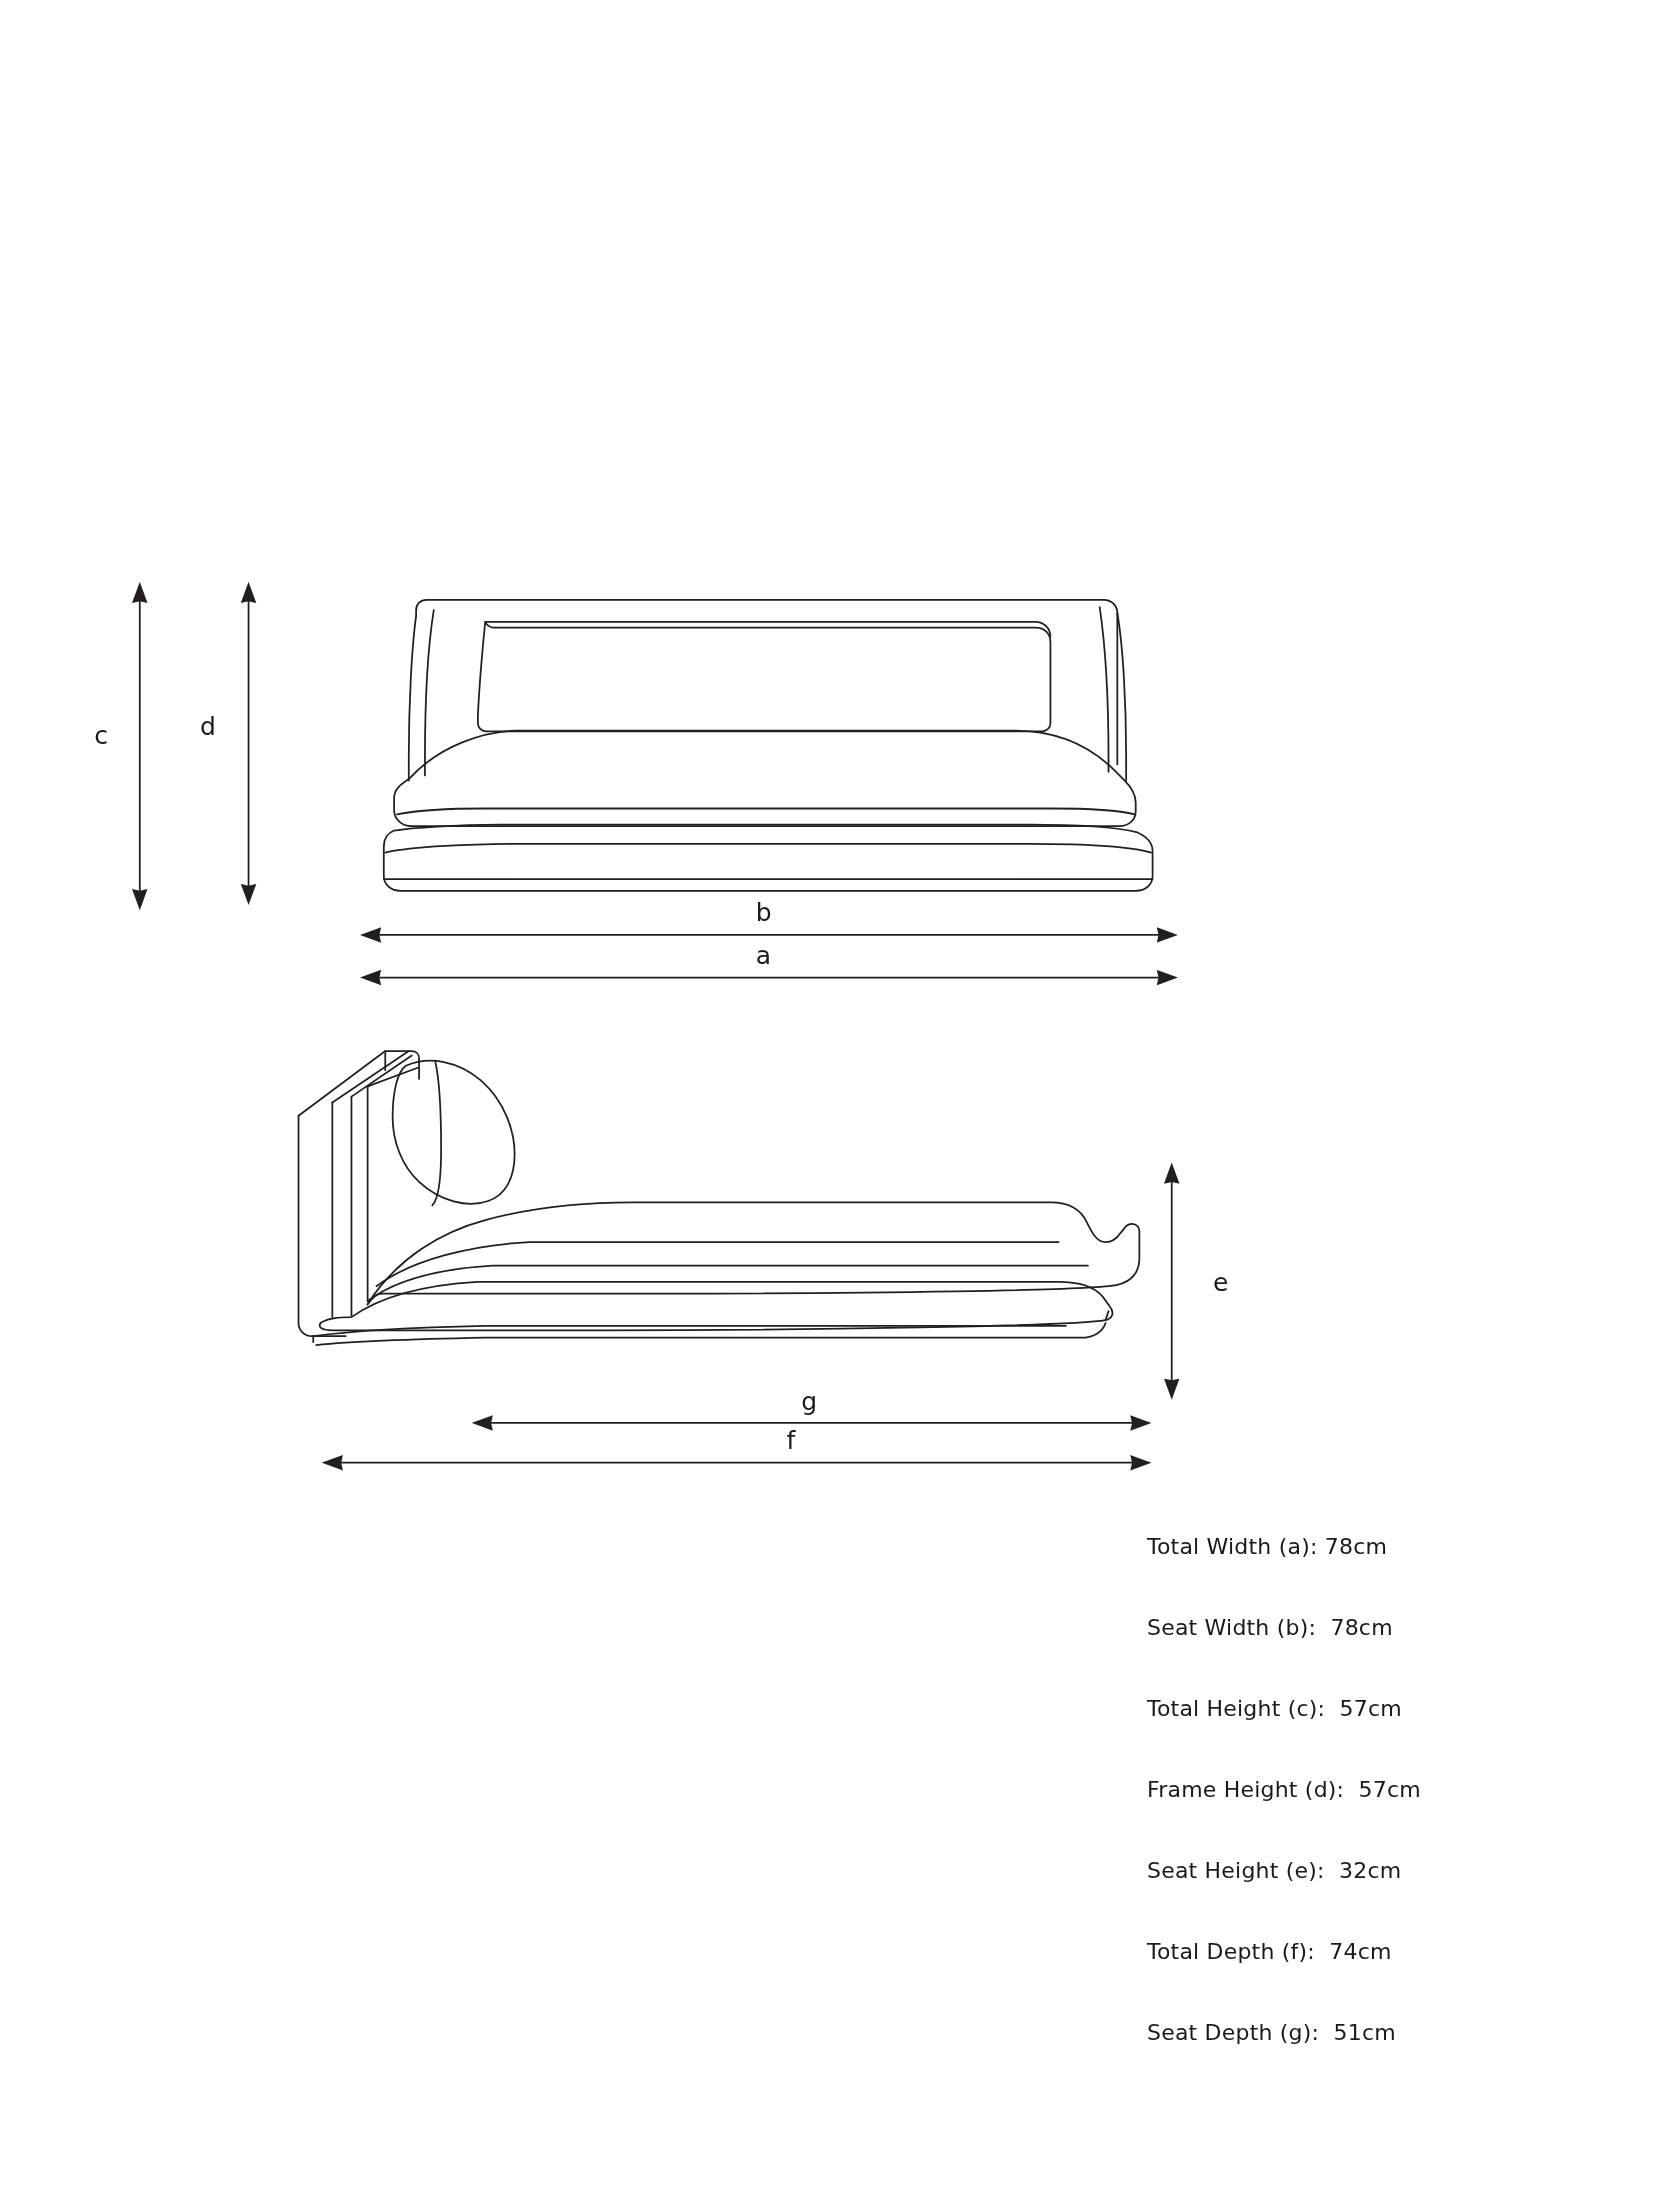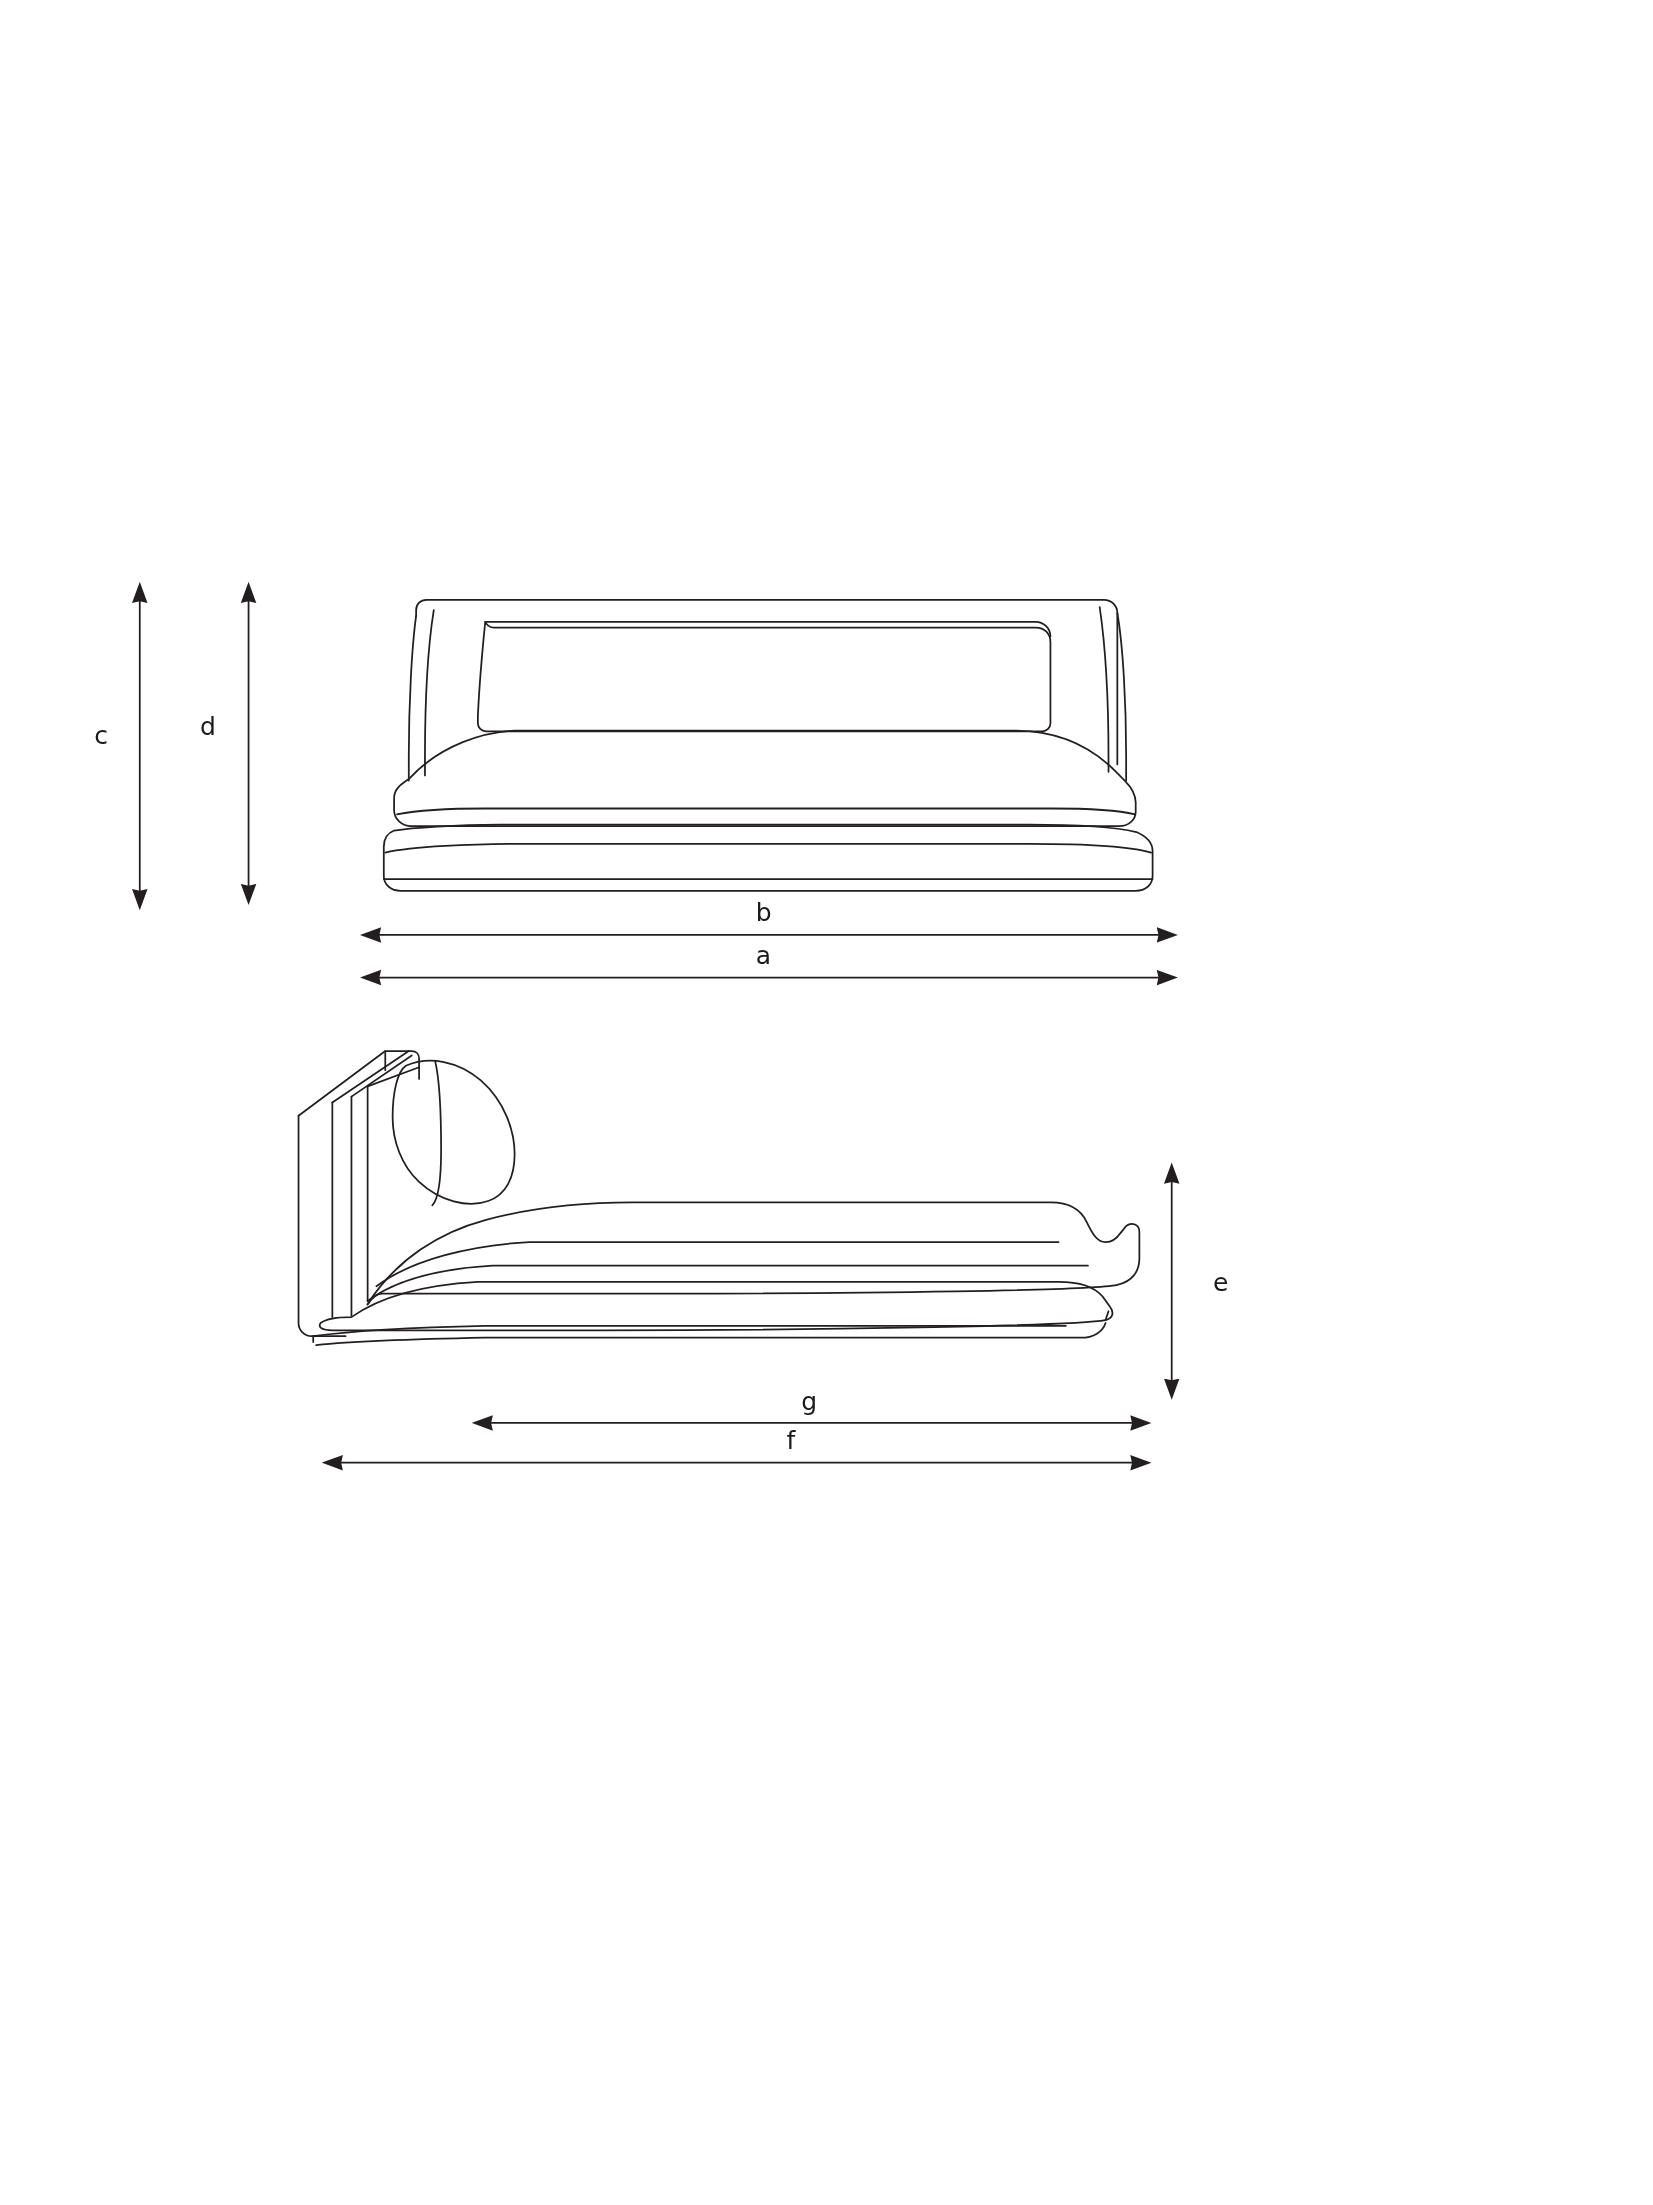--- a/index.html
+++ b/index.html
@@ -165,15 +165,24 @@
       </g>
 
       <g>
         <line x1="464" y1="1990" x2="1540" y2="1990" marker-start="url(#arrowStart)" marker-end="url(#arrowEnd)"></line>
         <text class="dim-label" x="1070" y="1972" stroke="none" fill="#1a1a1a">f</text>
       </g>
 
     </g>
   </svg>
 
+  <div class="spec-list">
+    <span class="spec-row">Total Width (a): 78cm</span>
+    <span class="spec-row">Seat Width (b):  78cm</span>
+    <span class="spec-row">Total Height (c):  57cm</span>
+    <span class="spec-row">Frame Height (d):  57cm</span>
+    <span class="spec-row">Seat Height (e):  32cm</span>
+    <span class="spec-row">Total Depth (f):  74cm</span>
+    <span class="spec-row">Seat Depth (g):  51cm</span>
+  </div>
 
 </div>
 
 
 </body></html>

